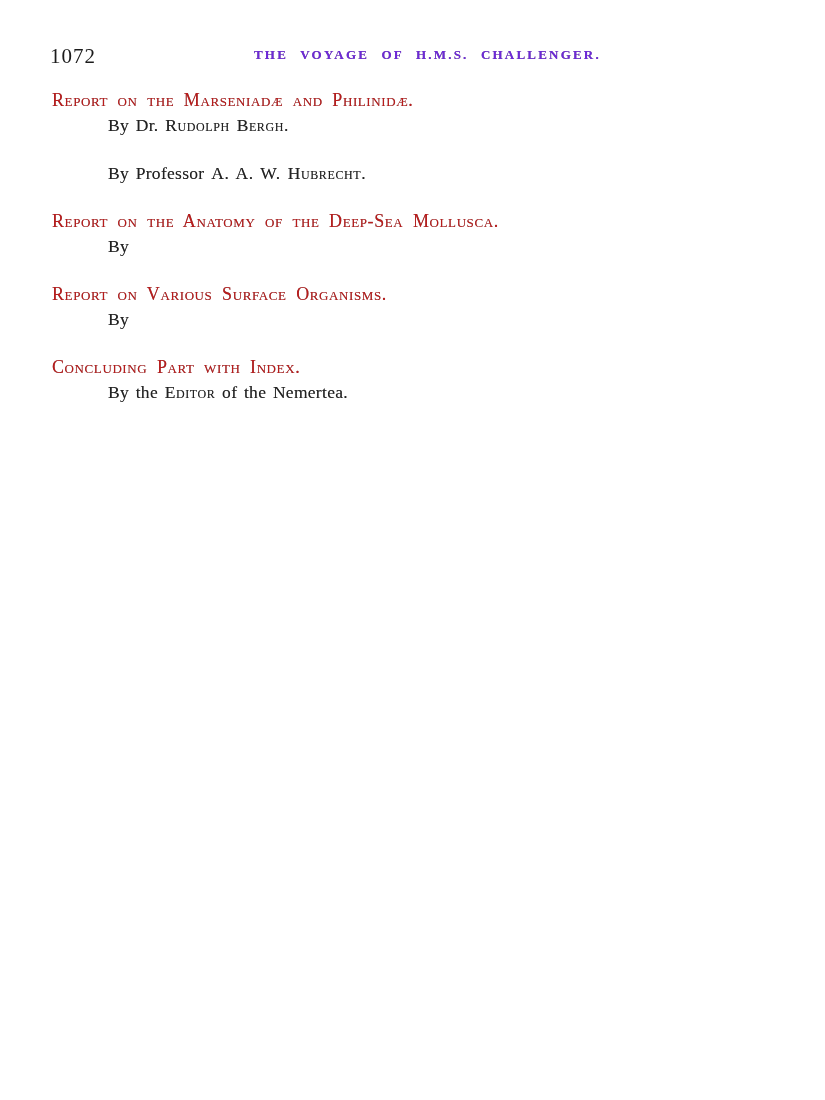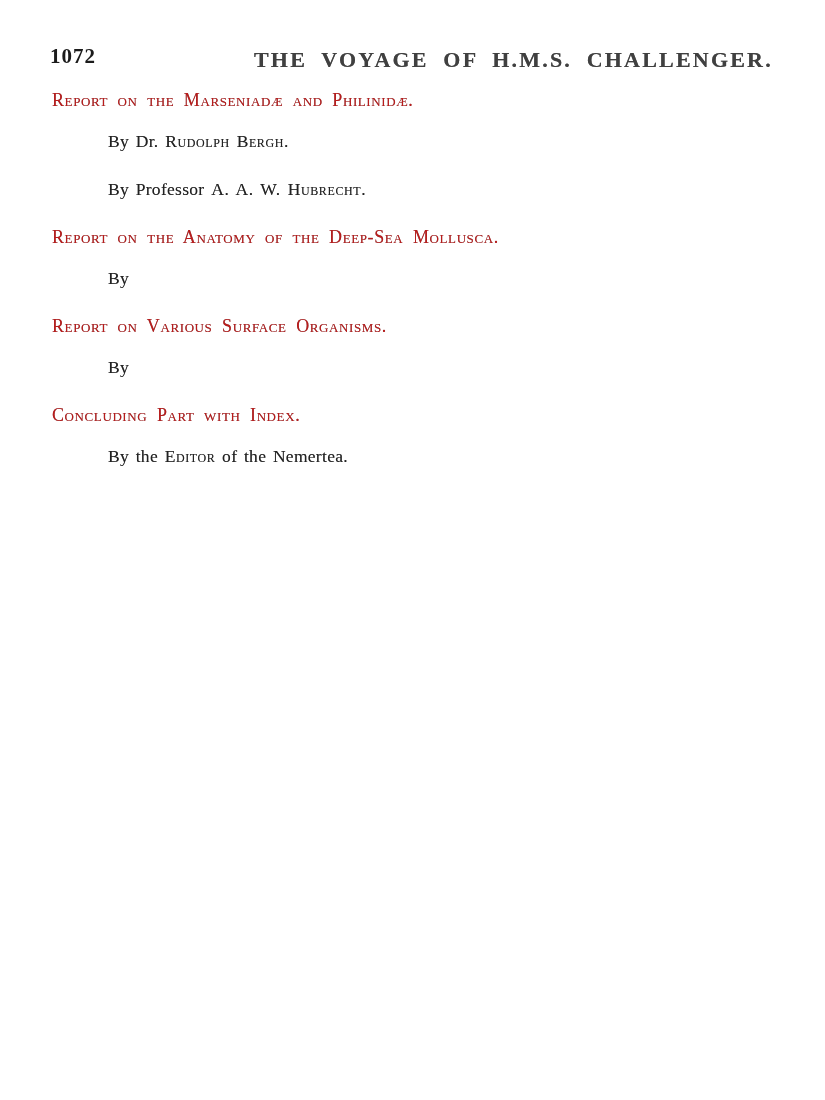--- a/index.html
+++ b/index.html
@@ -15,34 +15,34 @@
     font-family: "Liberation Serif", "DejaVu Serif", serif;
     color: #1f1f1f;
     overflow: hidden;
   }
   
   .page-number {
     position: absolute;
     left: 50px;
     top: 44px;
     font-size: 21px;
-    font-weight: 700;
+    font-weight: 400;
     letter-spacing: 1px;
     color: #1b1b1b;
   }
   .running-title {
     position: absolute;
     left: 254px;
     top: 47px;
-    font-size: 22px;
+    font-size: 13px;
     font-weight: 700;
     letter-spacing: 2.2px;
     word-spacing: 7px;
     white-space: nowrap;
-    color: #404040;
+    color: #6d28d9;
     text-shadow: 0 0 0.5px rgba(30,30,30,0.55);
   }
   
   .report-list {
     position: absolute;
     left: 52px;
     top: 90px;
     right: 30px;
   }
   .report-entry {
@@ -54,21 +54,21 @@
     line-height: 21px;
     letter-spacing: 0.6px;
     word-spacing: 4.5px;
     white-space: nowrap;
     color: #b91c1c;
     text-shadow: 0 0 0.5px rgba(30,30,30,0.5);
   }
   .entry-byline {
     font-size: 17.5px;
     line-height: 21px;
-    margin-top: 20px;
+    margin-top: 4px;
     padding-left: 56px;
     letter-spacing: 0.3px;
     word-spacing: 2px;
     white-space: nowrap;
     color: #222222;
     text-shadow: 0 0 0.5px rgba(30,30,30,0.45);
   }
   .byline-name {
     font-variant: small-caps;
     letter-spacing: 0.6px;

